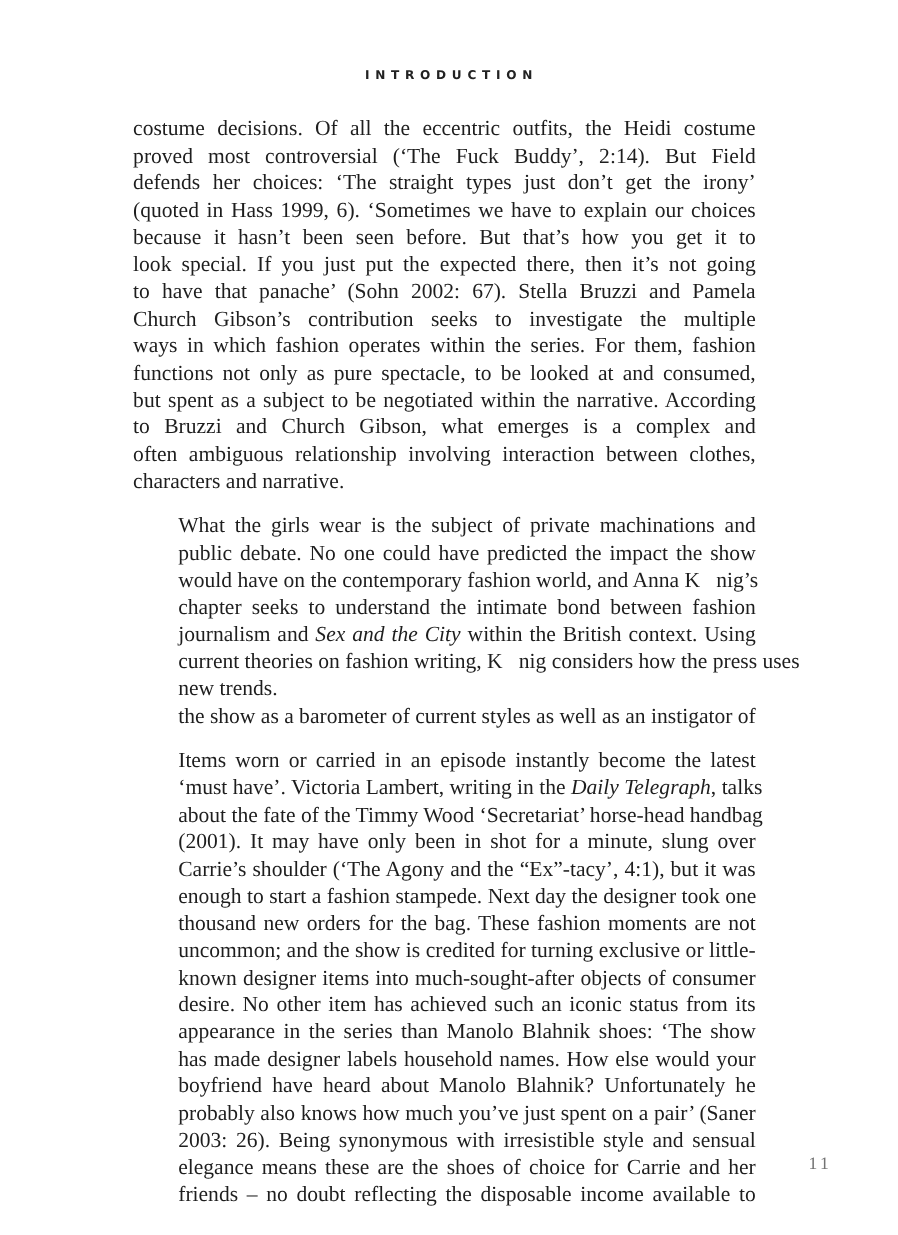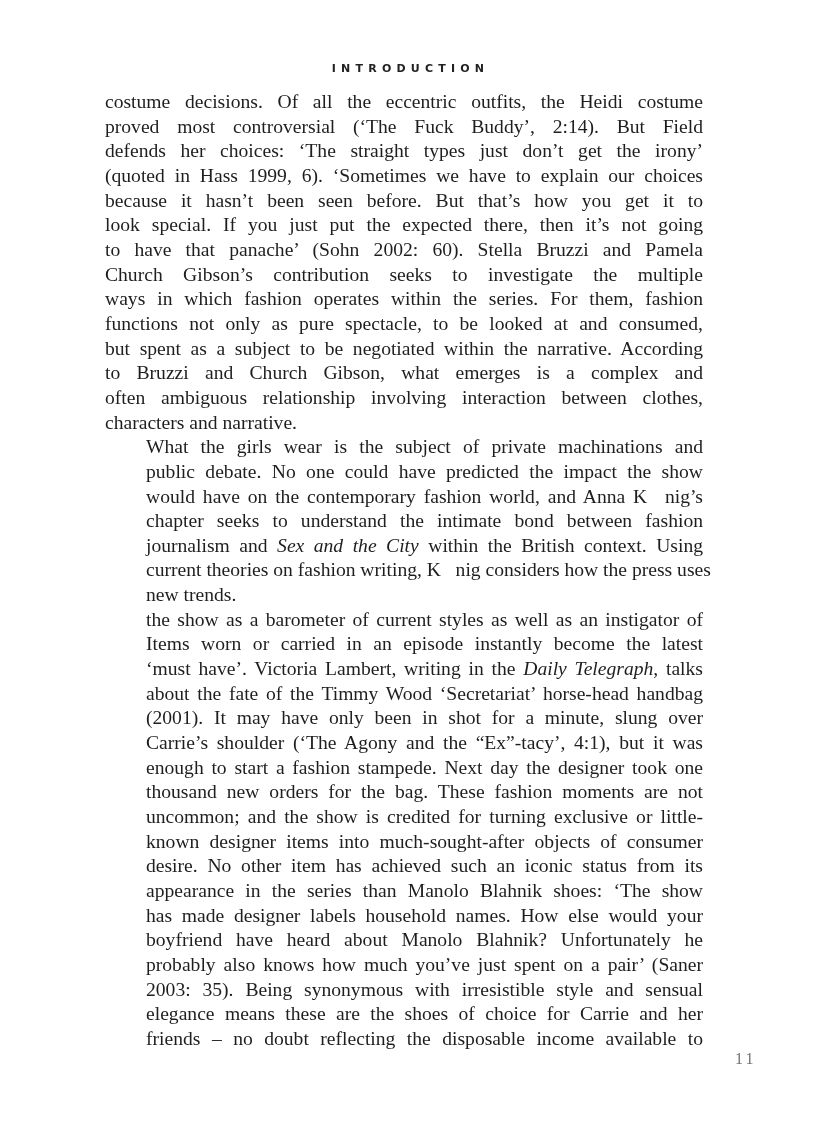--- a/index.html
+++ b/index.html
@@ -11,21 +11,21 @@
     font-weight: bold; font-size: 11px; letter-spacing: 5.2px;
     color: #222; padding-left: 5px; box-sizing: border-box;
   }
   .body-text {
     position: absolute; top: 90px; left: 105px; width: 598px;
     font-family: "Liberation Serif", serif;
     font-size: 19.6px; line-height: 24.65px;
     color: #1e1e1e; text-align: justify;
     hyphens: none;
   }
-  .body-text p { margin: 0; }
+  .body-text p { margin: 16px; }
   .body-text p.indent { text-indent: 41px; }
   .line { display: block; text-align: justify; text-align-last: justify; white-space: nowrap; overflow: visible; }
   .line.last { text-align-last: left; }
   .page-number {
     position: absolute; top: 1050px; left: 735px;
     font-family: "Liberation Serif", serif; font-size: 16px;
     color: #737373; letter-spacing: 3px;
   }
 </style>
 </head>
@@ -34,21 +34,21 @@
 <div class="running-head">INTRODUCTION</div>
 
 <div class="body-text" id="body">
     <p class="">
       <span class="line">costume decisions. Of all the eccentric outfits, the Heidi costume</span>
       <span class="line">proved most controversial (‘The Fuck Buddy’, 2:14). But Field</span>
       <span class="line">defends her choices: ‘The straight types just don’t get the irony’</span>
       <span class="line">(quoted in Hass 1999, 6). ‘Sometimes we have to explain our choices</span>
       <span class="line">because it hasn’t been seen before. But that’s how you get it to</span>
       <span class="line">look special. If you just put the expected there, then it’s not going</span>
-      <span class="line">to have that panache’ (Sohn 2002: 60). Stella Bruzzi and Pamela</span>
+      <span class="line">to have that panache’ (Sohn 2002: 67). Stella Bruzzi and Pamela</span>
       <span class="line">Church Gibson’s contribution seeks to investigate the multiple</span>
       <span class="line">ways in which fashion operates within the series. For them, fashion</span>
       <span class="line">functions not only as pure spectacle, to be looked at and consumed,</span>
       <span class="line">but spent as a subject to be negotiated within the narrative. According</span>
       <span class="line">to Bruzzi and Church Gibson, what emerges is a complex and</span>
       <span class="line">often ambiguous relationship involving interaction between clothes,</span>
       <span class="line last">characters and narrative.</span>
     </p>
     <p class="indent">
       <span class="line" style="text-indent: 41px;">What the girls wear is the subject of private machinations and</span>
@@ -68,19 +68,19 @@
       <span class="line">Carrie’s shoulder (‘The Agony and the “Ex”-tacy’, 4:1), but it was</span>
       <span class="line">enough to start a fashion stampede. Next day the designer took one</span>
       <span class="line">thousand new orders for the bag. These fashion moments are not</span>
       <span class="line">uncommon; and the show is credited for turning exclusive or little-</span>
       <span class="line">known designer items into much-sought-after objects of consumer</span>
       <span class="line">desire. No other item has achieved such an iconic status from its</span>
       <span class="line">appearance in the series than Manolo Blahnik shoes: ‘The show</span>
       <span class="line">has made designer labels household names. How else would your</span>
       <span class="line">boyfriend have heard about Manolo Blahnik? Unfortunately he</span>
       <span class="line">probably also knows how much you’ve just spent on a pair’ (Saner</span>
-      <span class="line">2003: 35). Being synonymous with irresistible style and sensual</span>
+      <span class="line">2003: 26). Being synonymous with irresistible style and sensual</span>
       <span class="line">elegance means these are the shoes of choice for Carrie and her</span>
       <span class="line">friends – no doubt reflecting the disposable income available to</span>
     </p>
   </div>
 
 <div class="page-number">11</div>
 
 </body></html>

